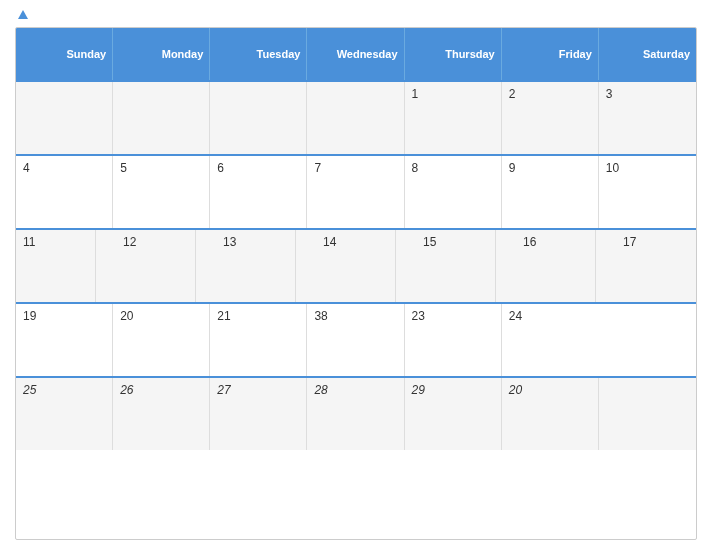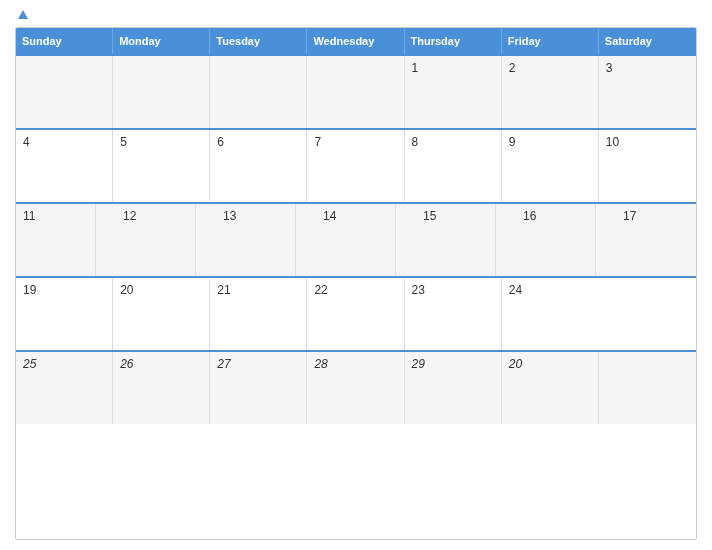--- a/index.html
+++ b/index.html
@@ -42,25 +42,26 @@
       overflow: hidden;
     }
 
     .calendar-header {
       display: grid;
       grid-template-columns: repeat(7, 1fr);
       background: #4a90d9;
     }
 
     .day-header {
-      padding: 7px 6px;
+      padding: 20px 6px;
       font-size: 11px;
       color: #fff;
       font-weight: bold;
       border-right: 1px solid #6aaae0;
+      text-align: right;
     }
 
     .day-header:last-child {
       border-right: none;
     }
 
     .calendar-body {
       display: flex;
       flex-direction: column;
     }
@@ -186,21 +187,21 @@
         <div class="day-cell"><span class="day-number">13</span></div>
         <div class="day-cell"><span class="day-number">14</span></div>
         <div class="day-cell"><span class="day-number">15</span></div>
         <div class="day-cell"><span class="day-number">16</span></div>
         <div class="day-cell"><span class="day-number">17</span></div>
       </div>
       <div class="week-row" style="background: rgb(255, 255, 255);">
         <div class="day-cell"><span class="day-number">19</span></div>
         <div class="day-cell"><span class="day-number">20</span></div>
         <div class="day-cell"><span class="day-number">21</span></div>
-        <div class="day-cell"><span class="day-number">22</span></div>
+        <div class="day-cell"><span class="day-number">38</span></div>
         <div class="day-cell"><span class="day-number">23</span></div>
         <div class="day-cell"><span class="day-number">24</span></div>
       </div>
       <div class="week-row" style="background: rgb(245, 245, 245); font-style: italic;">
         <div class="day-cell"><span class="day-number">25</span></div>
         <div class="day-cell"><span class="day-number">26</span></div>
         <div class="day-cell"><span class="day-number">27</span></div>
         <div class="day-cell"><span class="day-number">28</span></div>
         <div class="day-cell"><span class="day-number">29</span></div>
         <div class="day-cell"><span class="day-number">20</span></div>

